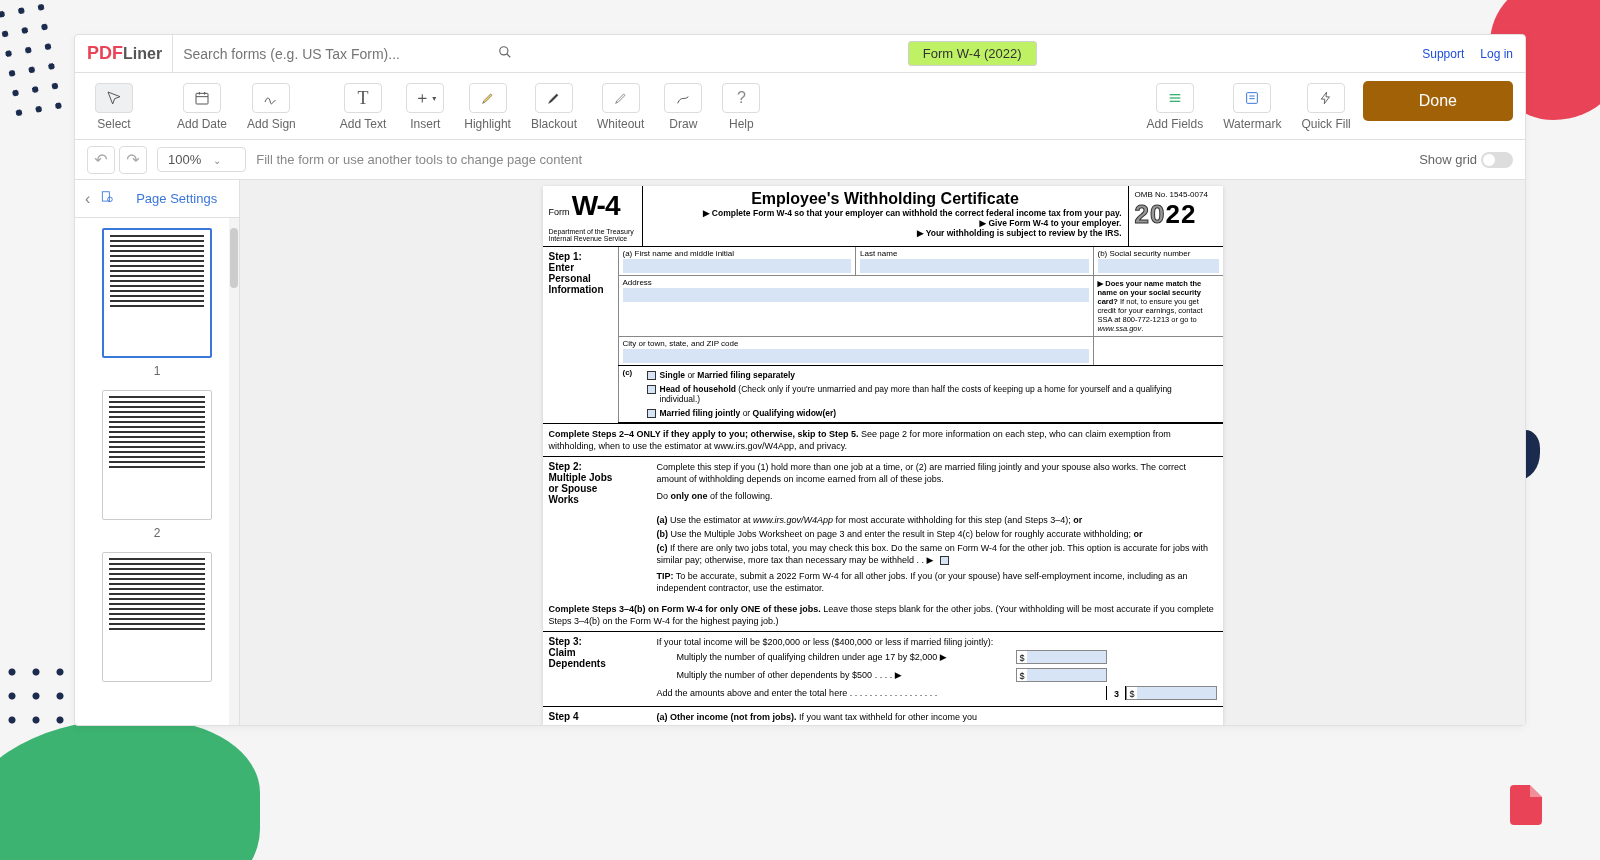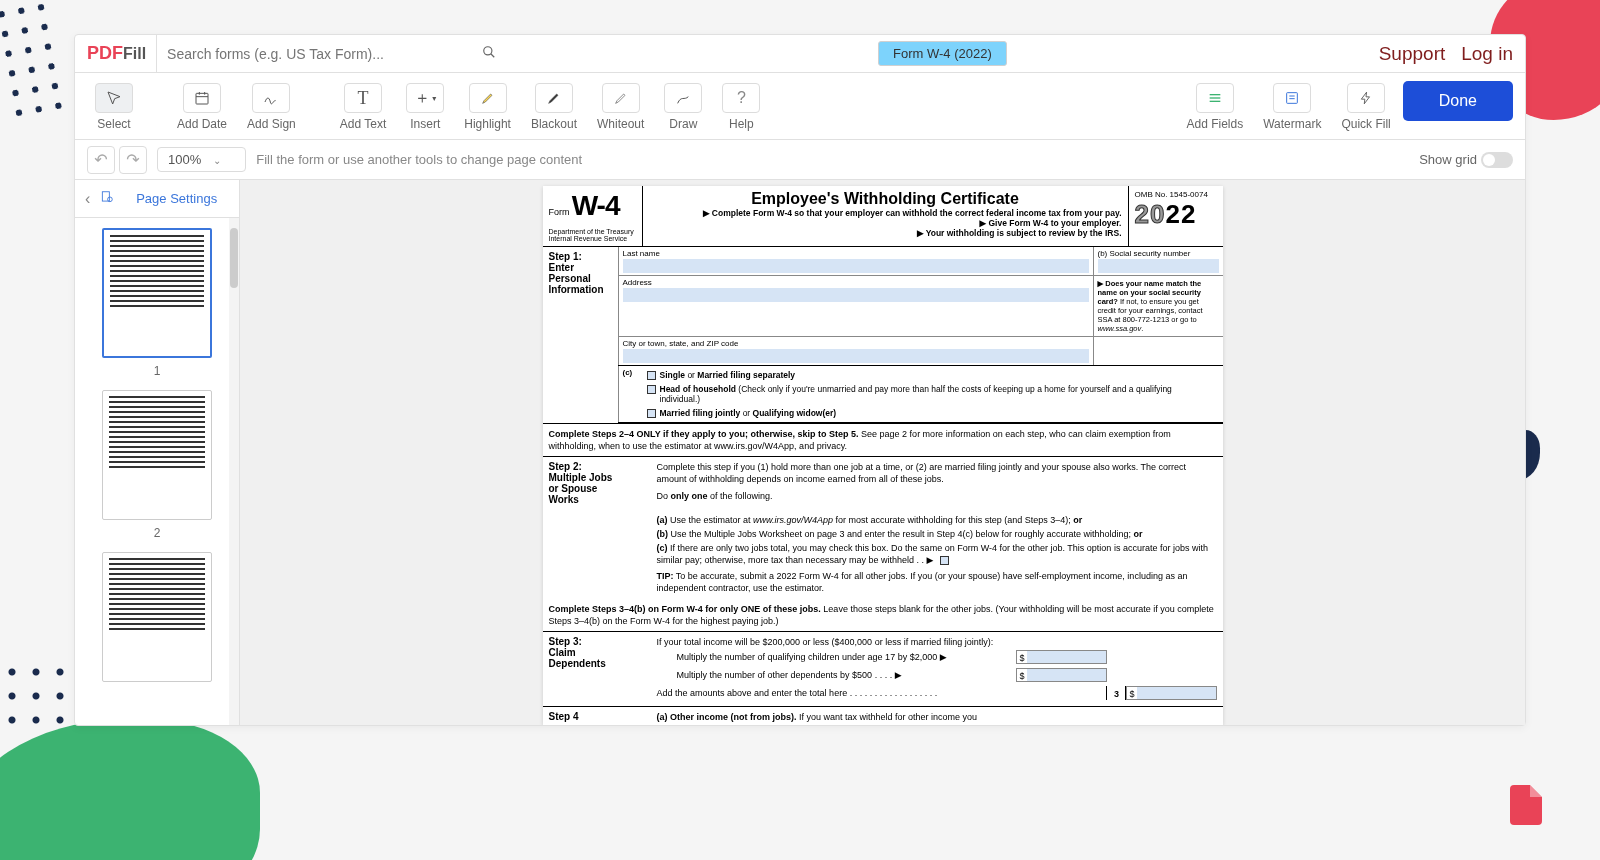--- a/index.html
+++ b/index.html
@@ -22,32 +22,32 @@
 
 
 .header { display: flex; align-items: center; height: 38px; border-bottom: 1px solid #e0e0e0; padding: 0 12px; }
 .logo { display: flex; align-items: center; font-weight: bold; margin-right: 10px; }
 .logo-pdf { color: #e94357; font-size: 18px; font-weight: bold; }
 .logo-liner { color: #555; font-size: 16px; }
 .search-box { flex: 0 0 350px; display: flex; align-items: center; border-left: 1px solid #e0e0e0; padding: 0 10px; height: 100%; }
 .search-input { flex: 1; border: none; outline: none; font-size: 14px; color: #999; }
 .search-icon { color: #777; }
 .header-spacer { flex: 1; }
-.form-title-box { background: #7dd3fc; border: 1px solid #d0d0d0; border-radius: 3px; padding: 4px 14px; font-size: 13px; color: #333; }
+.form-title-box { background: #bef264; border: 1px solid #d0d0d0; border-radius: 3px; padding: 4px 14px; font-size: 13px; color: #333; }
 .header-links { display: flex; gap: 16px; margin-left: auto; }
-.header-link { color: #7f1d1d; font-size: 19px; text-decoration: none; cursor: pointer; text-align: center; }
+.header-link { color: #1d4ed8; font-size: 12px; text-decoration: none; cursor: pointer; text-align: center; }
 
 
 .toolbar { display: flex; align-items: flex-start; padding: 6px 12px 4px; border-bottom: 1px solid #e0e0e0; gap: 4px; }
 .tool-btn { display: flex; flex-direction: column; align-items: center; justify-content: center; min-width: 48px; padding: 4px 8px; cursor: pointer; border-radius: 4px; }
 .tool-icon-box { width: 38px; height: 30px; border: 1px solid #dcdcdc; border-radius: 4px; display: flex; align-items: center; justify-content: center; font-size: 16px; color: #555; margin-bottom: 4px; }
 .tool-btn.selected .tool-icon-box { background: #eef0f2; }
 .tool-label { font-size: 12px; color: #666; }
 .toolbar-spacer { flex: 1; }
-.done-btn { background: #1d4ed8; color: #fff; border: none; padding: 0 36px; height: 40px; border-radius: 5px; font-size: 16px; font-weight: 500; cursor: pointer; margin-top: 2px; }
+.done-btn { background: #a16207; color: #fff; border: none; padding: 0 56px; height: 40px; border-radius: 5px; font-size: 16px; font-weight: 500; cursor: pointer; margin-top: 2px; }
 
 
 .subbar { display: flex; align-items: center; height: 40px; padding: 0 12px; border-bottom: 1px solid #e0e0e0; gap: 10px; }
 .history-btns { display: flex; gap: 4px; }
 .hist-btn { width: 28px; height: 28px; border: 1px solid #dcdcdc; border-radius: 4px; display: flex; align-items: center; justify-content: center; color: #aaa; cursor: pointer; }
 .zoom-select { border: 1px solid #dcdcdc; border-radius: 4px; padding: 4px 24px 4px 10px; font-size: 13px; color: #555; background: #fff; position: relative; }
 .zoom-chev { margin-left: 8px; color: #888; font-size: 10px; }
 .subbar-hint { color: #888; font-size: 13px; }
 .subbar-spacer { flex: 1; }
 .show-grid { display: flex; align-items: center; gap: 4px; font-size: 13px; color: #666; }
@@ -127,21 +127,21 @@
       <path d="M14 2H6a2 2 0 0 0-2 2v16a2 2 0 0 0 2 2h12a2 2 0 0 0 2-2V8l-6-6z"></path>
       <path fill="#fff" d="M14 2v6h6" opacity="0.4"></path>
     </svg>
 </div>
 
 <div class="app">
 
   <div class="header">
     <div class="logo">
       <span class="logo-pdf">PDF</span>
-        <span class="logo-liner">Fill</span>
+        <span class="logo-liner">Liner</span>
     </div>
     <div class="search-box">
       <input class="search-input" placeholder="Search forms (e.g. US Tax Form)..." style="">
       <span class="search-icon">
         <svg width="14" height="14" viewBox="0 0 24 24" fill="none" stroke="#666" stroke-width="2">
             <circle cx="10" cy="10" r="7"></circle>
             <line x1="21" y1="21" x2="15" y2="15"></line>
           </svg>
       </span>
     </div>
@@ -372,20 +372,21 @@
           </div>
         </div>
 
         <div class="step-row">
           <div class="step-label" style="white-space:pre-line">Step 1:
 Enter
 Personal
 Information</div>
           <div class="step-body">
             <div class="field-row">
+              <div class="field-cell" style="flex:1"><span class="lbl">(a)   First name and middle initial</span><div class="input-fill"></div></div>
               <div class="field-cell" style="flex:1"><span class="lbl">Last name</span><div class="input-fill"></div></div>
               <div class="field-cell ssn-col" style="border-bottom:none"><span class="lbl">(b)   Social security number</span><div class="input-fill"></div></div>
             </div>
             <div class="field-row">
               <div class="field-cell" style="flex:1"><span class="lbl">Address</span><div class="input-fill"></div></div>
               <div class="field-cell ssn-col ssn-note" rowspan="2" style="border-bottom:none"><b>▶ Does your name match the name on your social security card?</b> If not, to ensure you get credit for your earnings, contact SSA at 800-772-1213 or go to <i>www.ssa.gov</i>.</div>
             </div>
             <div class="field-row" style="border-bottom:1px solid #000">
               <div class="field-cell" style="flex:1"><span class="lbl">City or town, state, and ZIP code</span><div class="input-fill"></div></div>
               <div class="field-cell ssn-col" style="border-bottom:none"></div>

